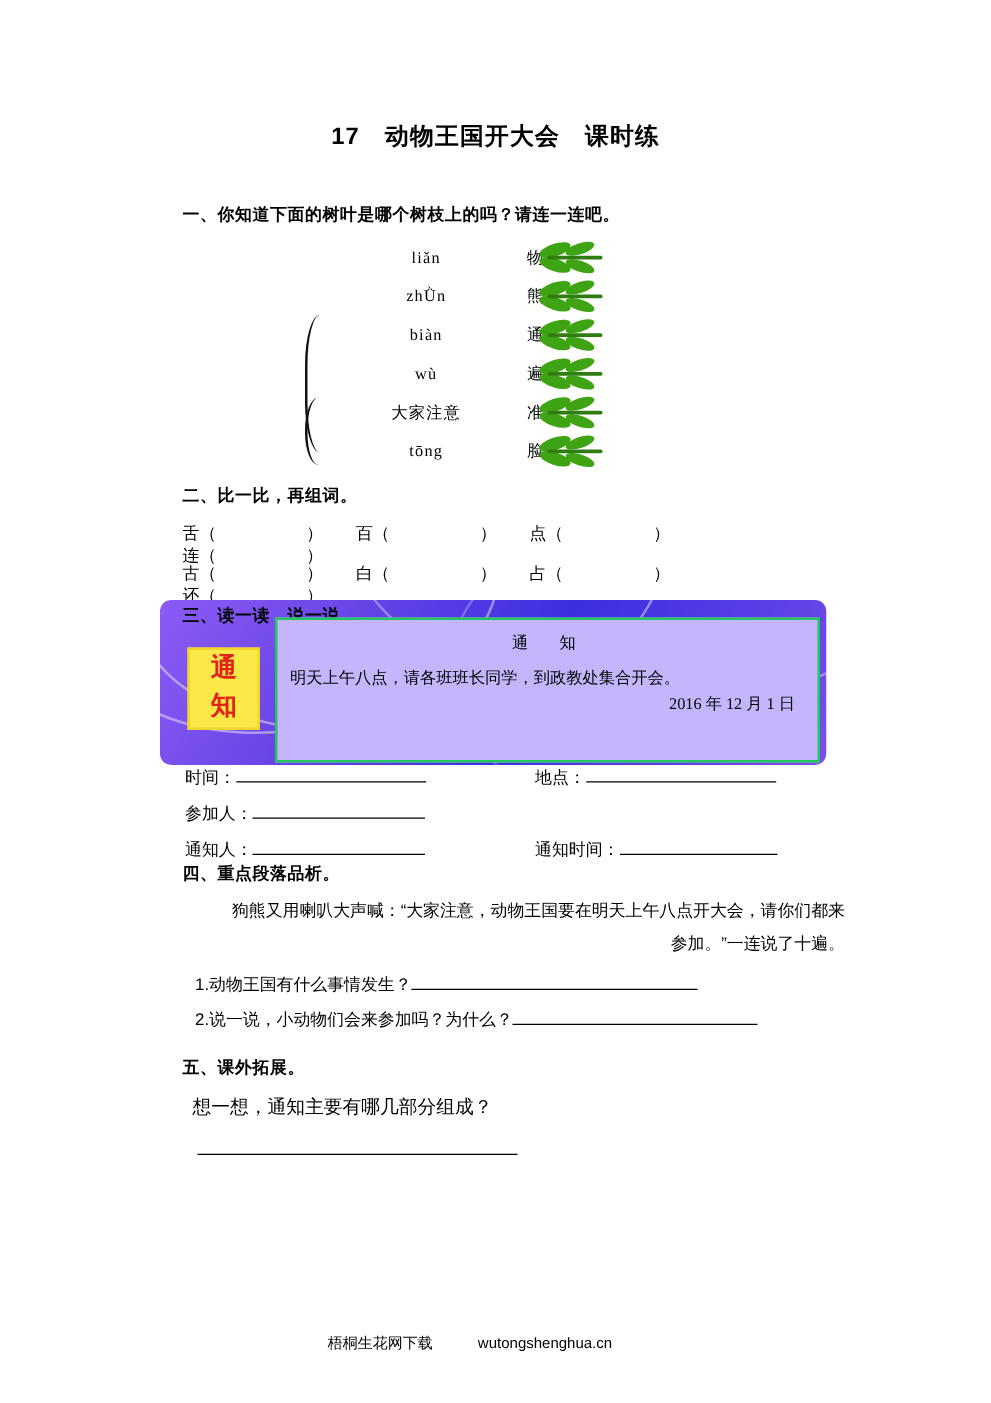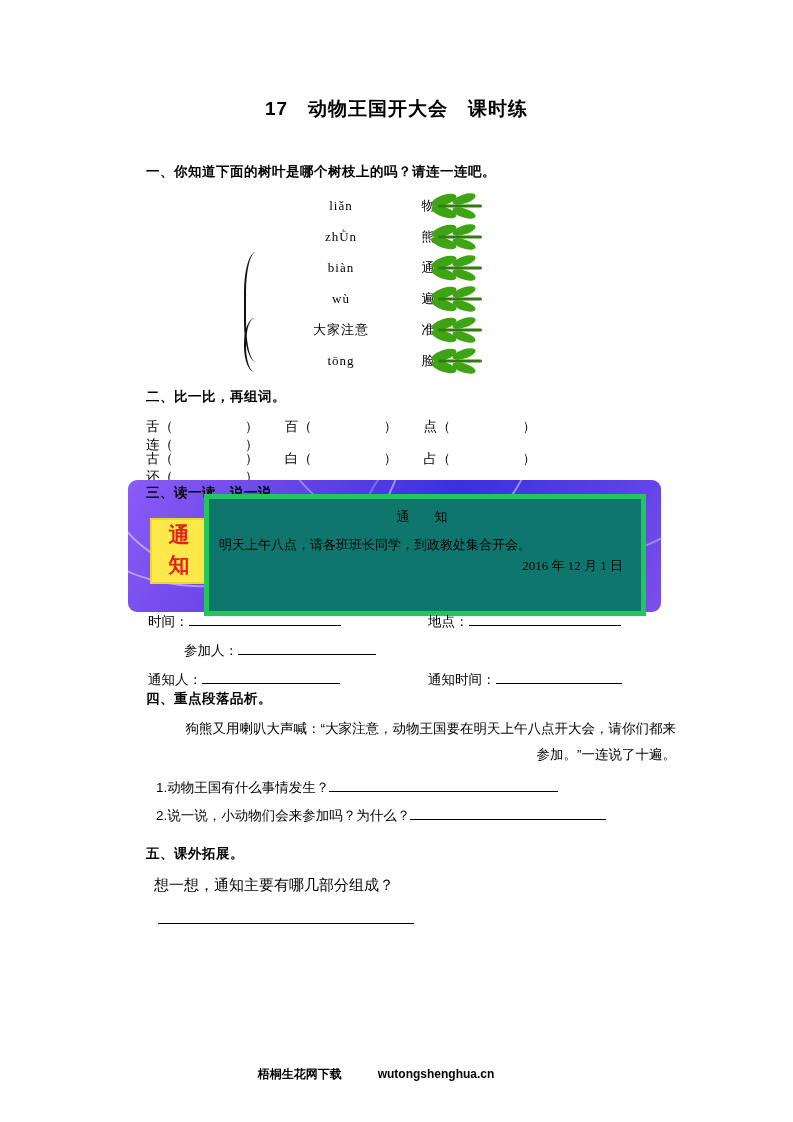--- a/index.html
+++ b/index.html
@@ -128,24 +128,24 @@
     background: linear-gradient(120deg,#8b5cf6 0%, #6b46e8 25%, #3b2fe0 55%, #5a3fe6 80%, #7c4fe8 100%);
     overflow: hidden;
   }
   .swirl {
     position: absolute;
     border-radius: 50%;
     border: 2px solid rgba(255,255,255,0.45);
   }
   .notice-card {
     position: absolute;
-    left: 204px; top: 494px;
+    left: 220px; top: 494px;
     width: 432px; height: 112px;
-    background: #0f766e;
-    border: 5px solid #22c55e;
+    background: #c4b5fd;
+    border: 2px solid #22c55e;
   }
   .notice-title {
     text-align: center;
     font-family: "Liberation Sans", sans-serif;
     font-size: 13px;
     margin-top: 9px;
     letter-spacing: 6px;
   }
   .notice-body {
     font-family: "Liberation Sans", sans-serif;
@@ -223,21 +223,20 @@
     height: 1px;
   }
   
   .footer {
     position: absolute;
     left: 0; top: 1066px;
     width: 752px;
     text-align: center;
     font-family: "Liberation Sans", sans-serif;
     font-size: 12px;
-    font-weight: bold;
   }
   .footer .fa { margin-right: 36px; }
 </style>
 </head>
 <body>
 
 <div class="page">
 
   <div class="title">17　动物王国开大会　课时练</div>
 
@@ -369,21 +368,21 @@
     <div class="notice-body">明天上午八点，请各班班长同学，到政教处集合开会。</div>
     <div class="notice-date">2016 年 12 月 1 日</div>
   </div>
 
   <div class="fill-row" style="left:148px; top:612px;">
     <span class="fill-label">时间：</span><span class="fill-line" style="width:152px;"></span>
   </div>
   <div class="fill-row" style="left:428px; top:612px;">
     <span class="fill-label">地点：</span><span class="fill-line" style="width:152px;"></span>
   </div>
-  <div class="fill-row" style="left:148px; top:641px;margin-left:36px;">
+  <div class="fill-row" style="left:148px; top:641px;">
     <span class="fill-label">参加人：</span><span class="fill-line" style="width:138px;"></span>
   </div>
   <div class="fill-row" style="left:428px; top:670px;">
     <span class="fill-label">通知时间：</span><span class="fill-line" style="width:126px;"></span>
   </div>
   <div class="fill-row" style="left:148px; top:670px;">
     <span class="fill-label">通知人：</span><span class="fill-line" style="width:138px;"></span>
   </div>
 
   <div class="sec-head" id="sec4-head">四、重点段落品析。</div>

